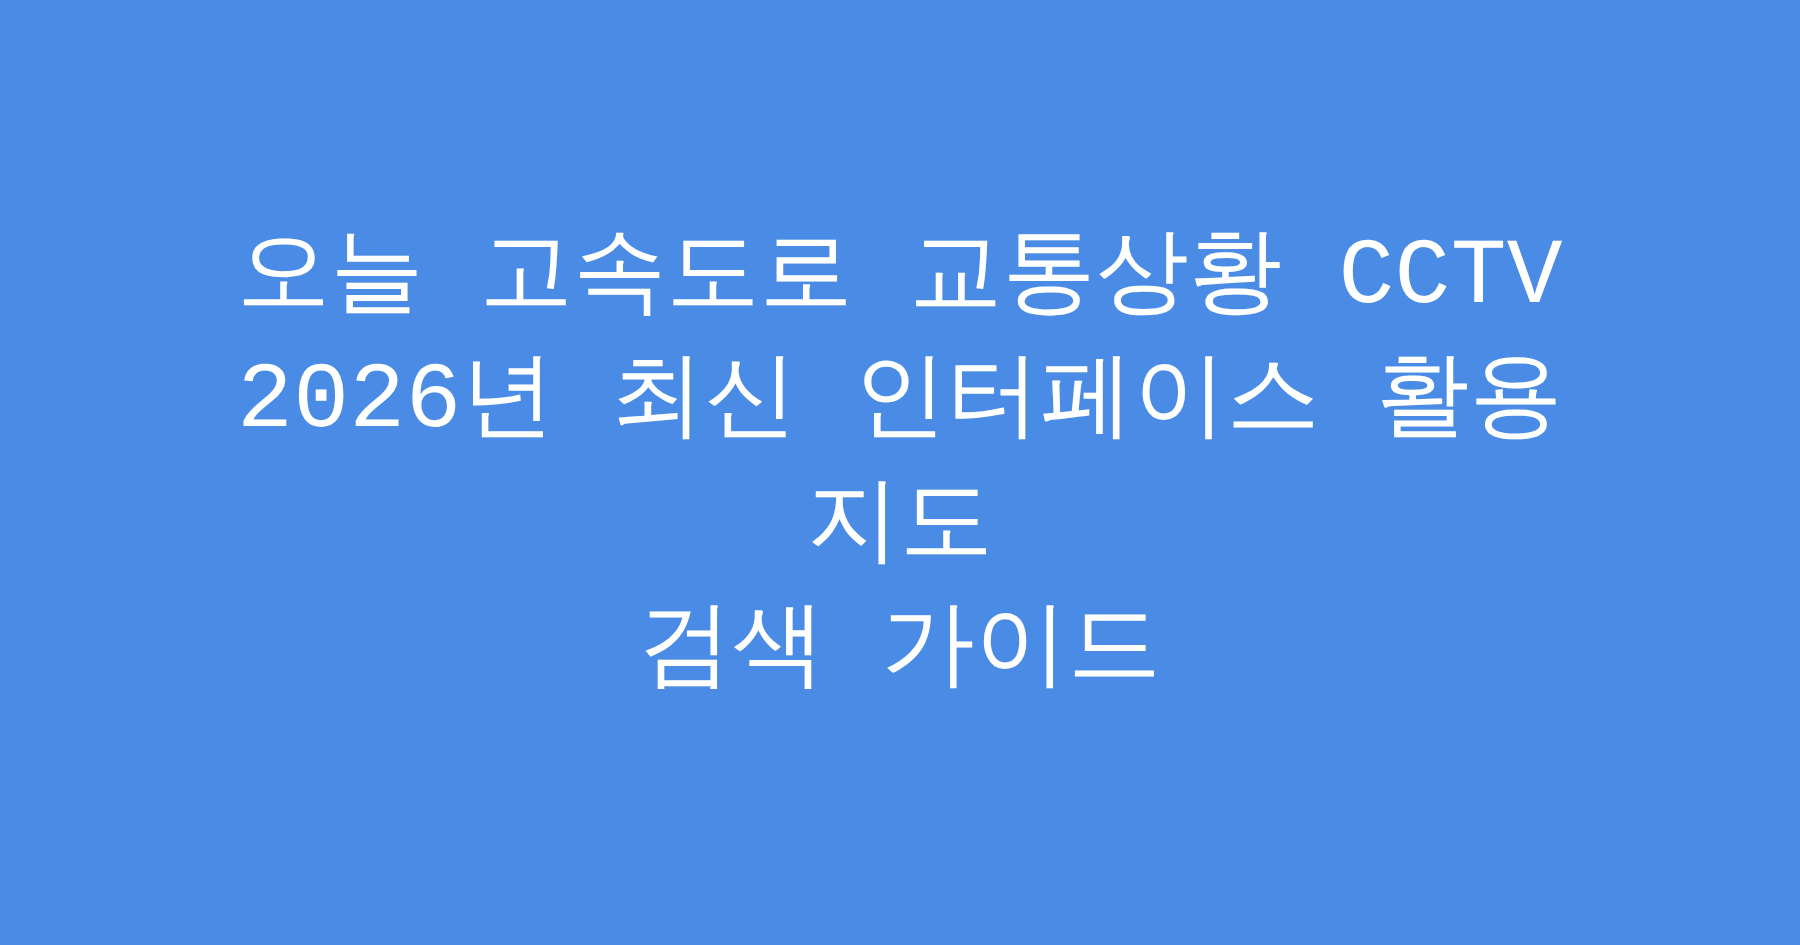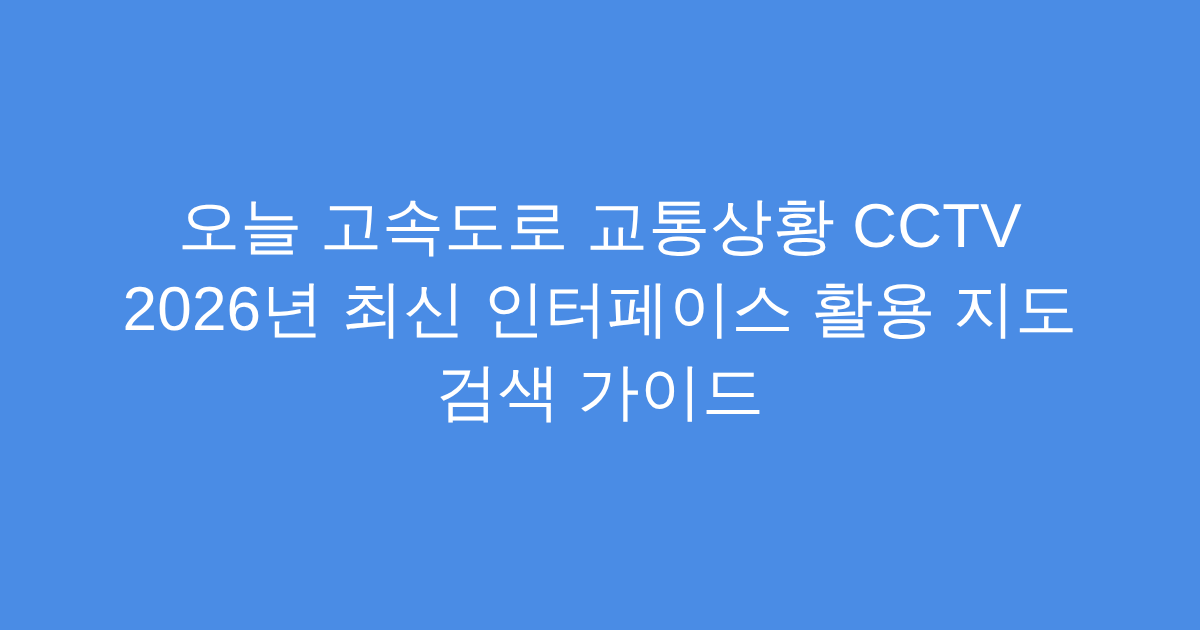--- a/index.html
+++ b/index.html
@@ -37,21 +37,21 @@
     align-items: center;
     justify-content: center;
     
     margin-top: -12px;
   }
 
   .headline {
     margin: 0;
     padding: 0;
     color: #ffffff;
-    font-family: Liberation Sans, sans-serif;
+    font-family: Liberation Mono, monospace;
     font-size: 62px;
     font-weight: 300;
     line-height: 83px;
     letter-spacing: 0.2px;
     text-align: center;
     word-break: keep-all;
     white-space: pre-line;
     text-rendering: geometricPrecision;
   }
 </style>

